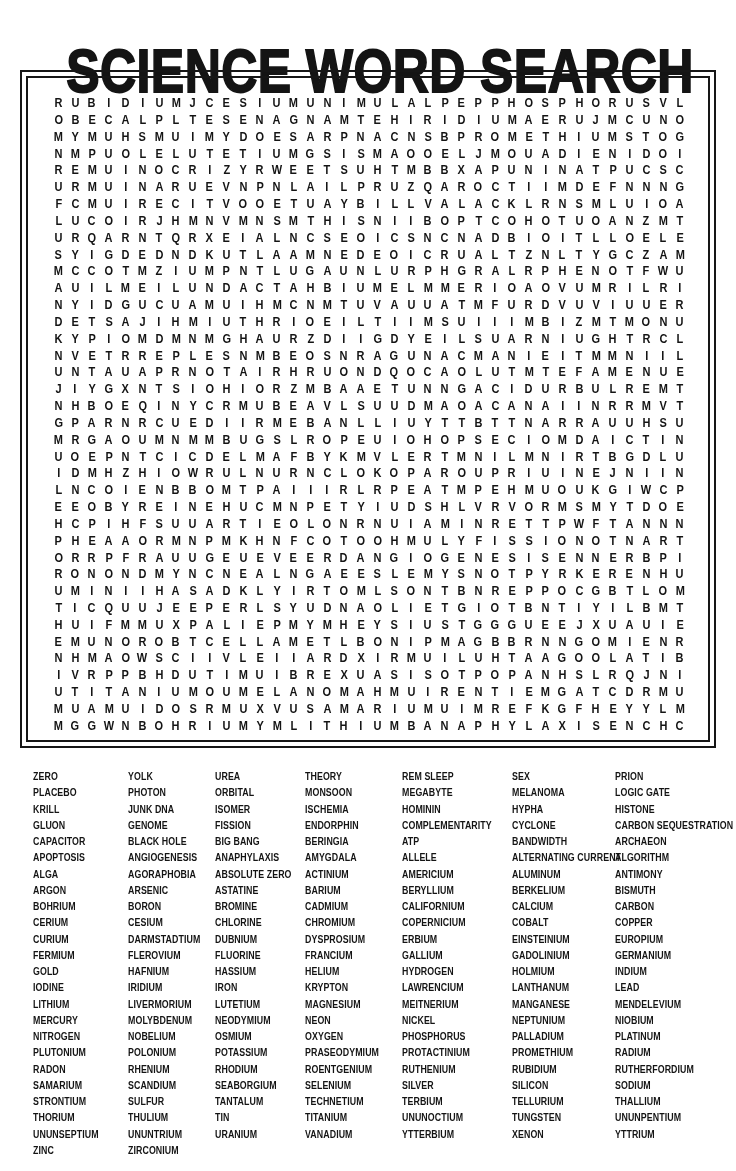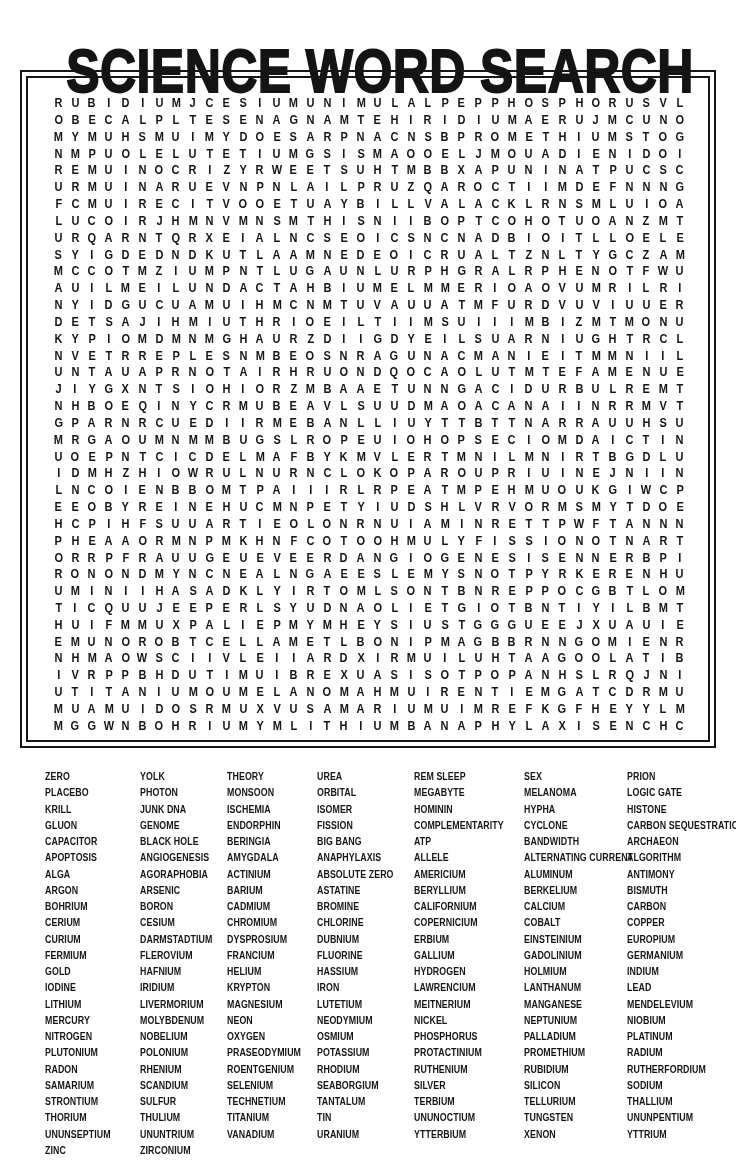--- a/index.html
+++ b/index.html
@@ -59,21 +59,21 @@
     line-height: 1;
     transform: scaleX(0.88);
     transform-origin: 50% 50%;
   }
 
   
   .word-list {
     position: absolute;
     left: 0; top: 768px;
     width: 588px;
-    padding-left: 45px;
+    padding-left: 33px;
     box-sizing: border-box;
     display: grid;
     grid-template-columns: 95px 87px 90px 97px 110px 103px 1fr;
   }
   .word-column { }
   .word-item {
     height: 16.25px;
     line-height: 16.25px;
     font-size: 10.5px;
     font-weight: bold;
@@ -1662,20 +1662,45 @@
       <div class="word-item">NOBELIUM</div>
       <div class="word-item">POLONIUM</div>
       <div class="word-item">RHENIUM</div>
       <div class="word-item">SCANDIUM</div>
       <div class="word-item">SULFUR</div>
       <div class="word-item">THULIUM</div>
       <div class="word-item">UNUNTRIUM</div>
       <div class="word-item">ZIRCONIUM</div>
     </div>
   <div class="word-column">
+      <div class="word-item">UREA</div>
+      <div class="word-item">ORBITAL</div>
+      <div class="word-item">ISOMER</div>
+      <div class="word-item">FISSION</div>
+      <div class="word-item">BIG BANG</div>
+      <div class="word-item">ANAPHYLAXIS</div>
+      <div class="word-item">ABSOLUTE ZERO</div>
+      <div class="word-item">ASTATINE</div>
+      <div class="word-item">BROMINE</div>
+      <div class="word-item">CHLORINE</div>
+      <div class="word-item">DUBNIUM</div>
+      <div class="word-item">FLUORINE</div>
+      <div class="word-item">HASSIUM</div>
+      <div class="word-item">IRON</div>
+      <div class="word-item">LUTETIUM</div>
+      <div class="word-item">NEODYMIUM</div>
+      <div class="word-item">OSMIUM</div>
+      <div class="word-item">POTASSIUM</div>
+      <div class="word-item">RHODIUM</div>
+      <div class="word-item">SEABORGIUM</div>
+      <div class="word-item">TANTALUM</div>
+      <div class="word-item">TIN</div>
+      <div class="word-item">URANIUM</div>
+    </div>
+  <div class="word-column">
       <div class="word-item">THEORY</div>
       <div class="word-item">MONSOON</div>
       <div class="word-item">ISCHEMIA</div>
       <div class="word-item">ENDORPHIN</div>
       <div class="word-item">BERINGIA</div>
       <div class="word-item">AMYGDALA</div>
       <div class="word-item">ACTINIUM</div>
       <div class="word-item">BARIUM</div>
       <div class="word-item">CADMIUM</div>
       <div class="word-item">CHROMIUM</div>
@@ -1685,45 +1710,20 @@
       <div class="word-item">KRYPTON</div>
       <div class="word-item">MAGNESIUM</div>
       <div class="word-item">NEON</div>
       <div class="word-item">OXYGEN</div>
       <div class="word-item">PRASEODYMIUM</div>
       <div class="word-item">ROENTGENIUM</div>
       <div class="word-item">SELENIUM</div>
       <div class="word-item">TECHNETIUM</div>
       <div class="word-item">TITANIUM</div>
       <div class="word-item">VANADIUM</div>
-    </div>
-  <div class="word-column">
-      <div class="word-item">UREA</div>
-      <div class="word-item">ORBITAL</div>
-      <div class="word-item">ISOMER</div>
-      <div class="word-item">FISSION</div>
-      <div class="word-item">BIG BANG</div>
-      <div class="word-item">ANAPHYLAXIS</div>
-      <div class="word-item">ABSOLUTE ZERO</div>
-      <div class="word-item">ASTATINE</div>
-      <div class="word-item">BROMINE</div>
-      <div class="word-item">CHLORINE</div>
-      <div class="word-item">DUBNIUM</div>
-      <div class="word-item">FLUORINE</div>
-      <div class="word-item">HASSIUM</div>
-      <div class="word-item">IRON</div>
-      <div class="word-item">LUTETIUM</div>
-      <div class="word-item">NEODYMIUM</div>
-      <div class="word-item">OSMIUM</div>
-      <div class="word-item">POTASSIUM</div>
-      <div class="word-item">RHODIUM</div>
-      <div class="word-item">SEABORGIUM</div>
-      <div class="word-item">TANTALUM</div>
-      <div class="word-item">TIN</div>
-      <div class="word-item">URANIUM</div>
     </div>
   <div class="word-column">
       <div class="word-item">REM SLEEP</div>
       <div class="word-item">MEGABYTE</div>
       <div class="word-item">HOMININ</div>
       <div class="word-item">COMPLEMENTARITY</div>
       <div class="word-item">ATP</div>
       <div class="word-item">ALLELE</div>
       <div class="word-item">AMERICIUM</div>
       <div class="word-item">BERYLLIUM</div>

